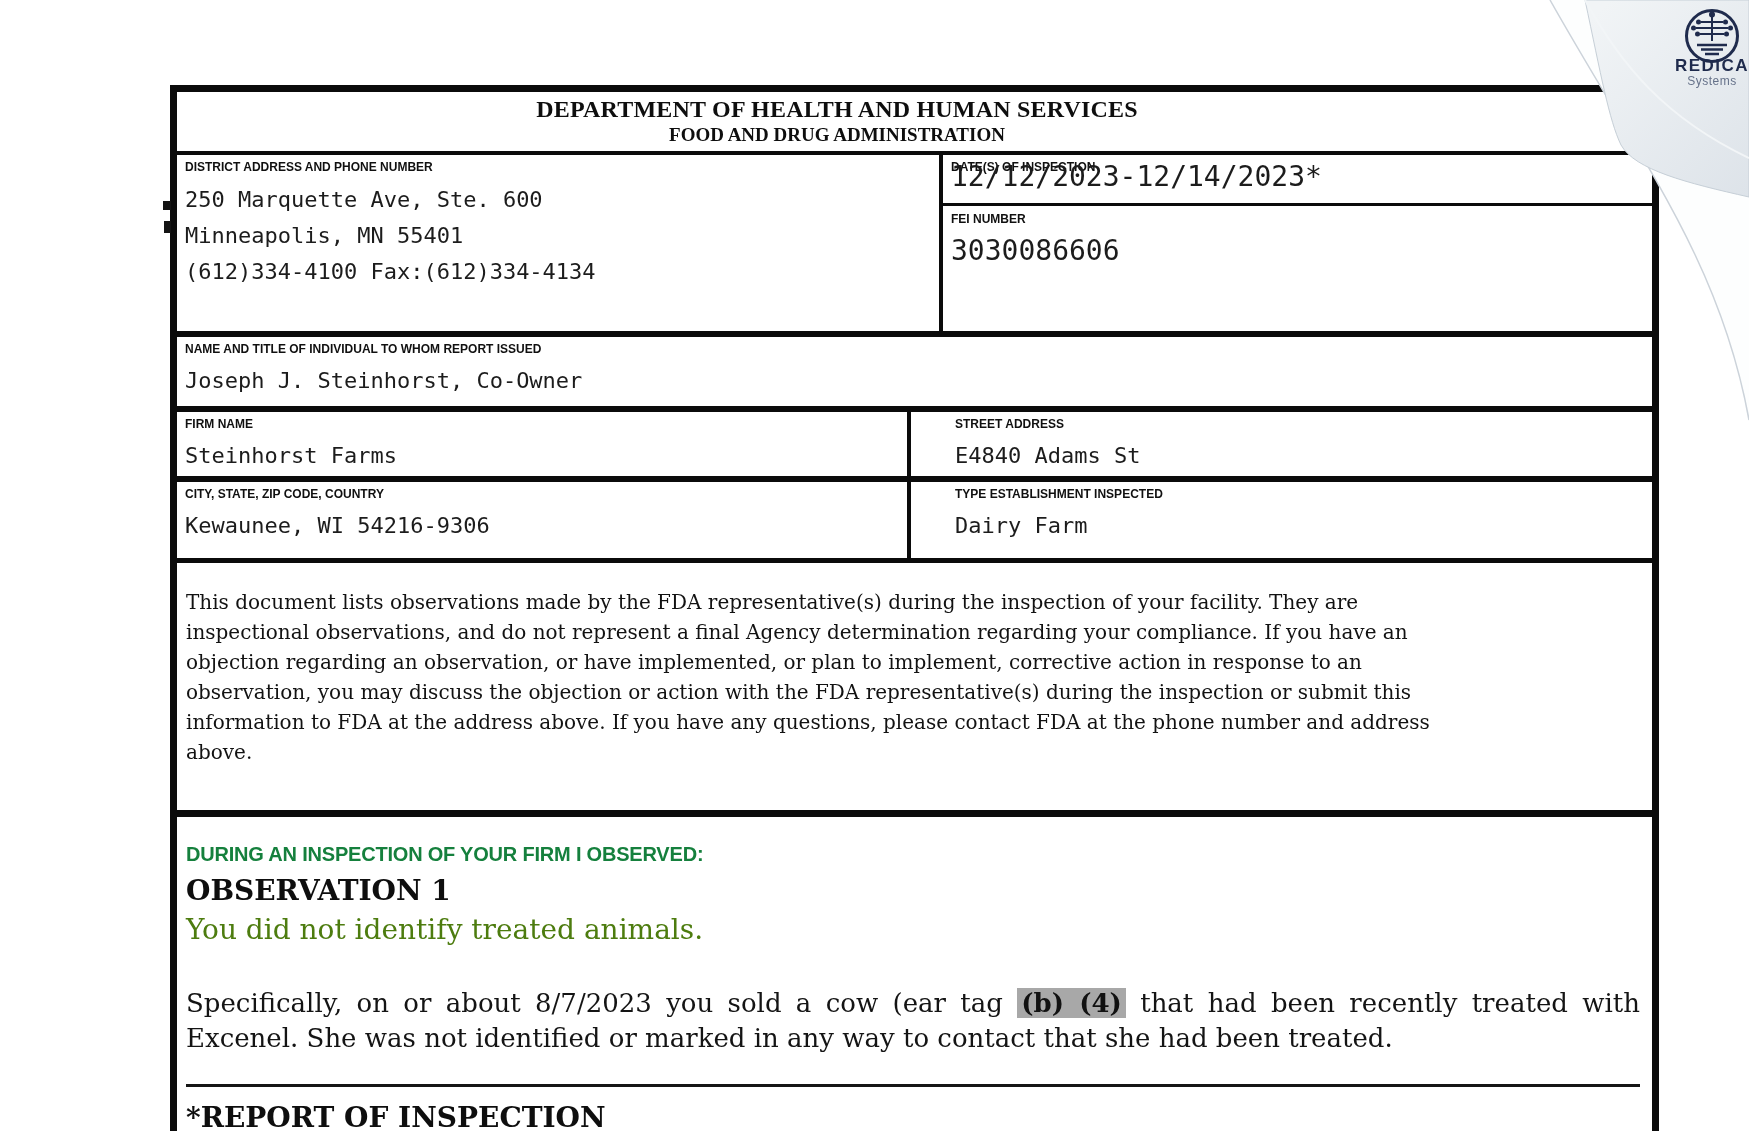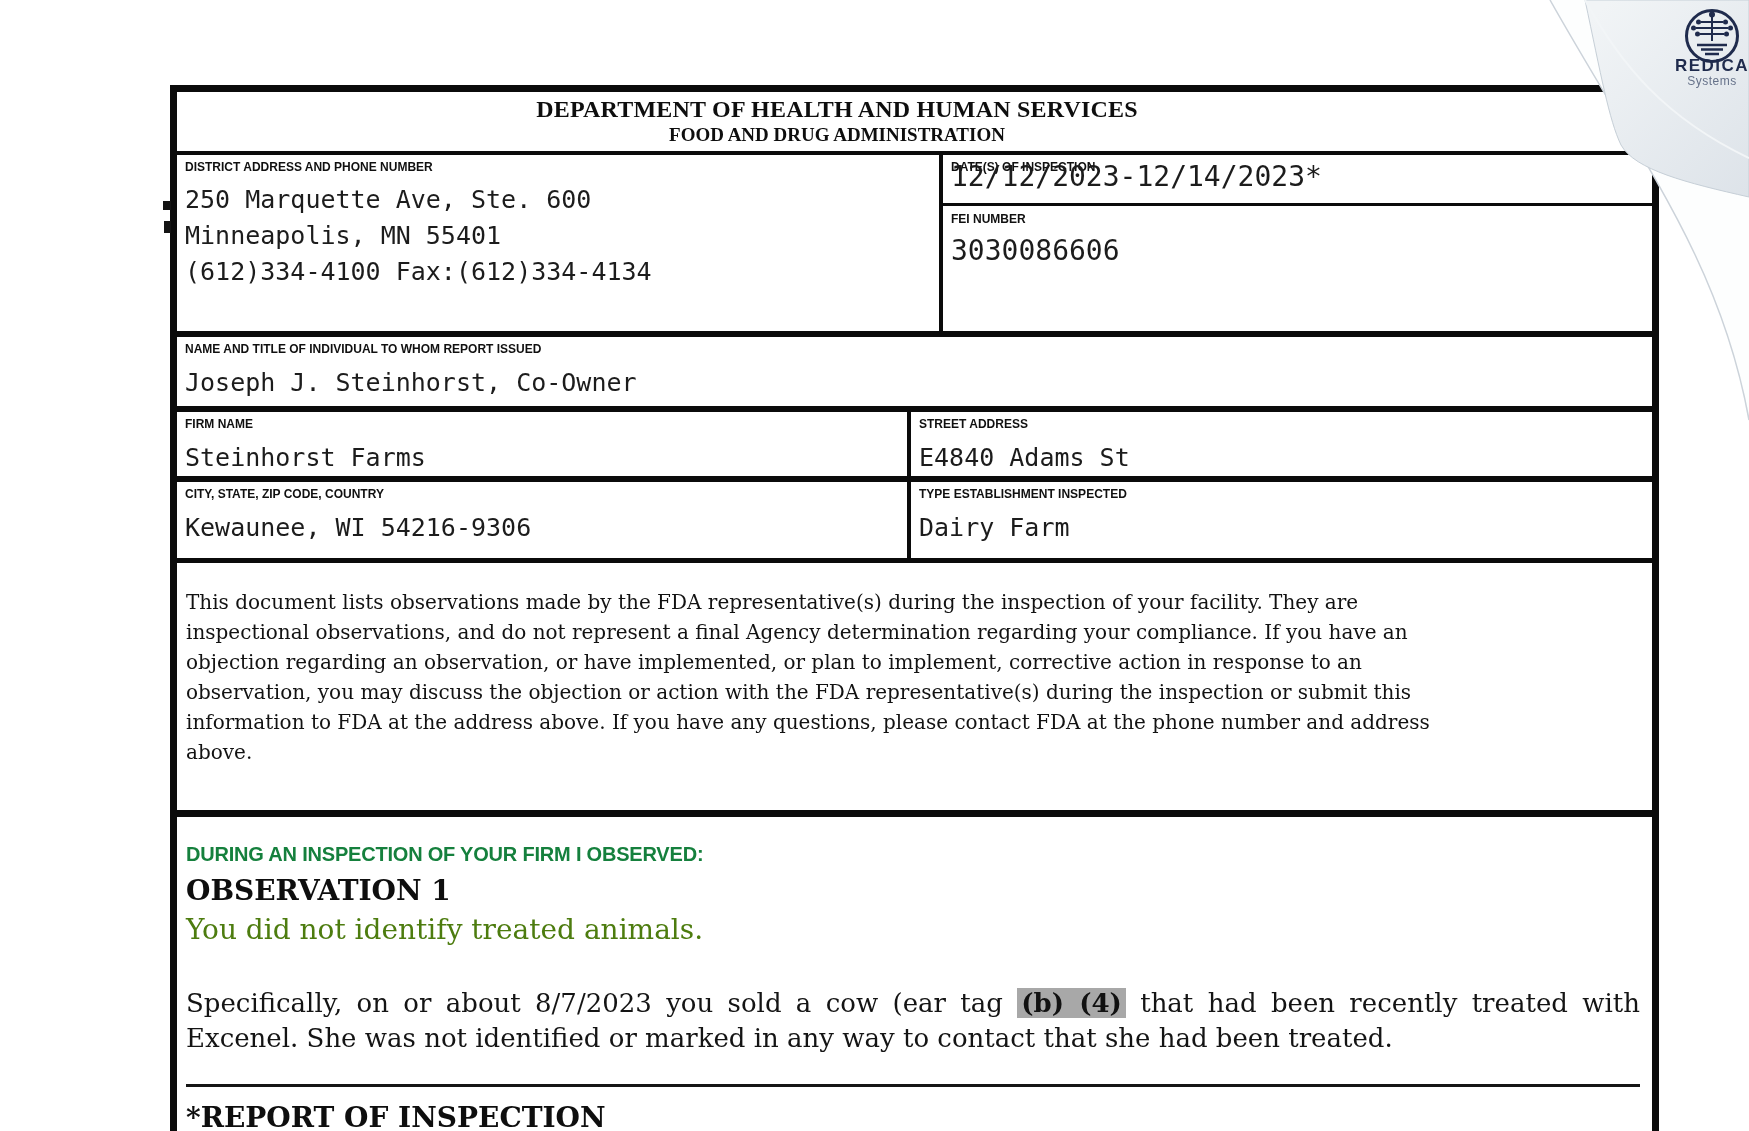--- a/index.html
+++ b/index.html
@@ -24,28 +24,28 @@
   .cell-district { width:766px; border-right:4px solid #0b0b0b; }
   .col-right { flex:1; display:flex; flex-direction:column; }
   .subcell-dates { height:51px; border-bottom:3px solid #0b0b0b; }
   .subcell-fei { flex:1; }
 
   .name-row { height:75px; border-top:6px solid #0b0b0b; }
   .split-row { display:flex; border-top:6px solid #0b0b0b; }
   .firm-row { height:70px; }
   .city-row { height:82px; }
   .split-left { width:734px; border-right:4px solid #0b0b0b; }
-  .split-right { flex:1; }
+  .split-right { flex:1;margin-left:36px; }
 
   .lbl {
     font-family:"Liberation Sans", sans-serif; font-weight:700; font-size:12px;
     color:#101010; padding:5px 0 0 8px; letter-spacing:0; white-space:nowrap;
   }
   .val {
-    font-family:"DejaVu Sans Mono", monospace; font-size:25px; color:#1c1c1c;
+    font-family:"DejaVu Sans Mono", monospace; font-size:22px; color:#1c1c1c;
     padding-left:8px; white-space:nowrap;
   }
   .district-lines { margin-top:8px; line-height:36px; }
   .val-big { font-size:28px; margin-top:2px; }
   .val-fei { font-size:28px; margin-top:8px; }
   .val-mt  { margin-top:12px; }
 
   .disclaimer-row { height:252px; border-top:5px solid #0b0b0b; }
   .disclaimer-text {
     font-family:"DejaVu Serif", serif; font-size:20px; line-height:30px;

